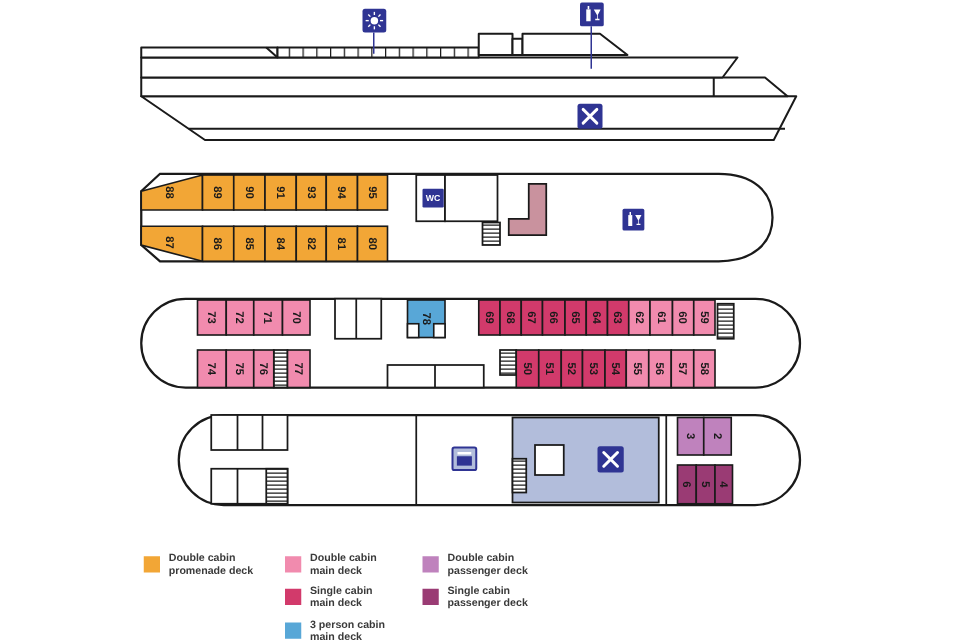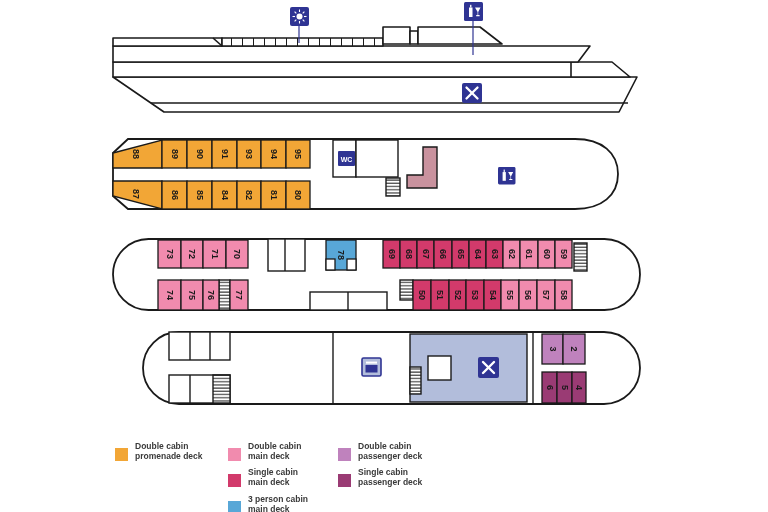--- a/index.html
+++ b/index.html
@@ -1,20 +1,20 @@
 <!DOCTYPE html>
 <html><head>
 <meta charset="utf-8">
 <style>
   html,body{margin:0;padding:0;background:#fff;}
   .stage{position:relative;width:768px;height:512px;background:#fff;overflow:hidden;
          font-family:"Liberation Sans",sans-serif;}
   .stage svg{position:absolute;left:0;top:0;}
   #legend{position:absolute;left:0;top:0;width:768px;height:512px;}
-  .legend-item{position:absolute;display:flex;align-items:flex-end;gap:7px;}
+  .legend-item{position:absolute;display:flex;align-items:center;gap:7px;}
   .swatch{width:13px;height:13px;flex:0 0 13px;margin-top:1px;}
   .legend-label{font-weight:bold;font-size:8.5px;line-height:1.18;color:#3a3a3a;white-space:nowrap;}
   text{font-family:"Liberation Sans",sans-serif;}
 </style>
 </head>
 <body>
 
 <div class="stage">
 <svg width="768" height="512" viewBox="0 0 768 512">
   <defs>

